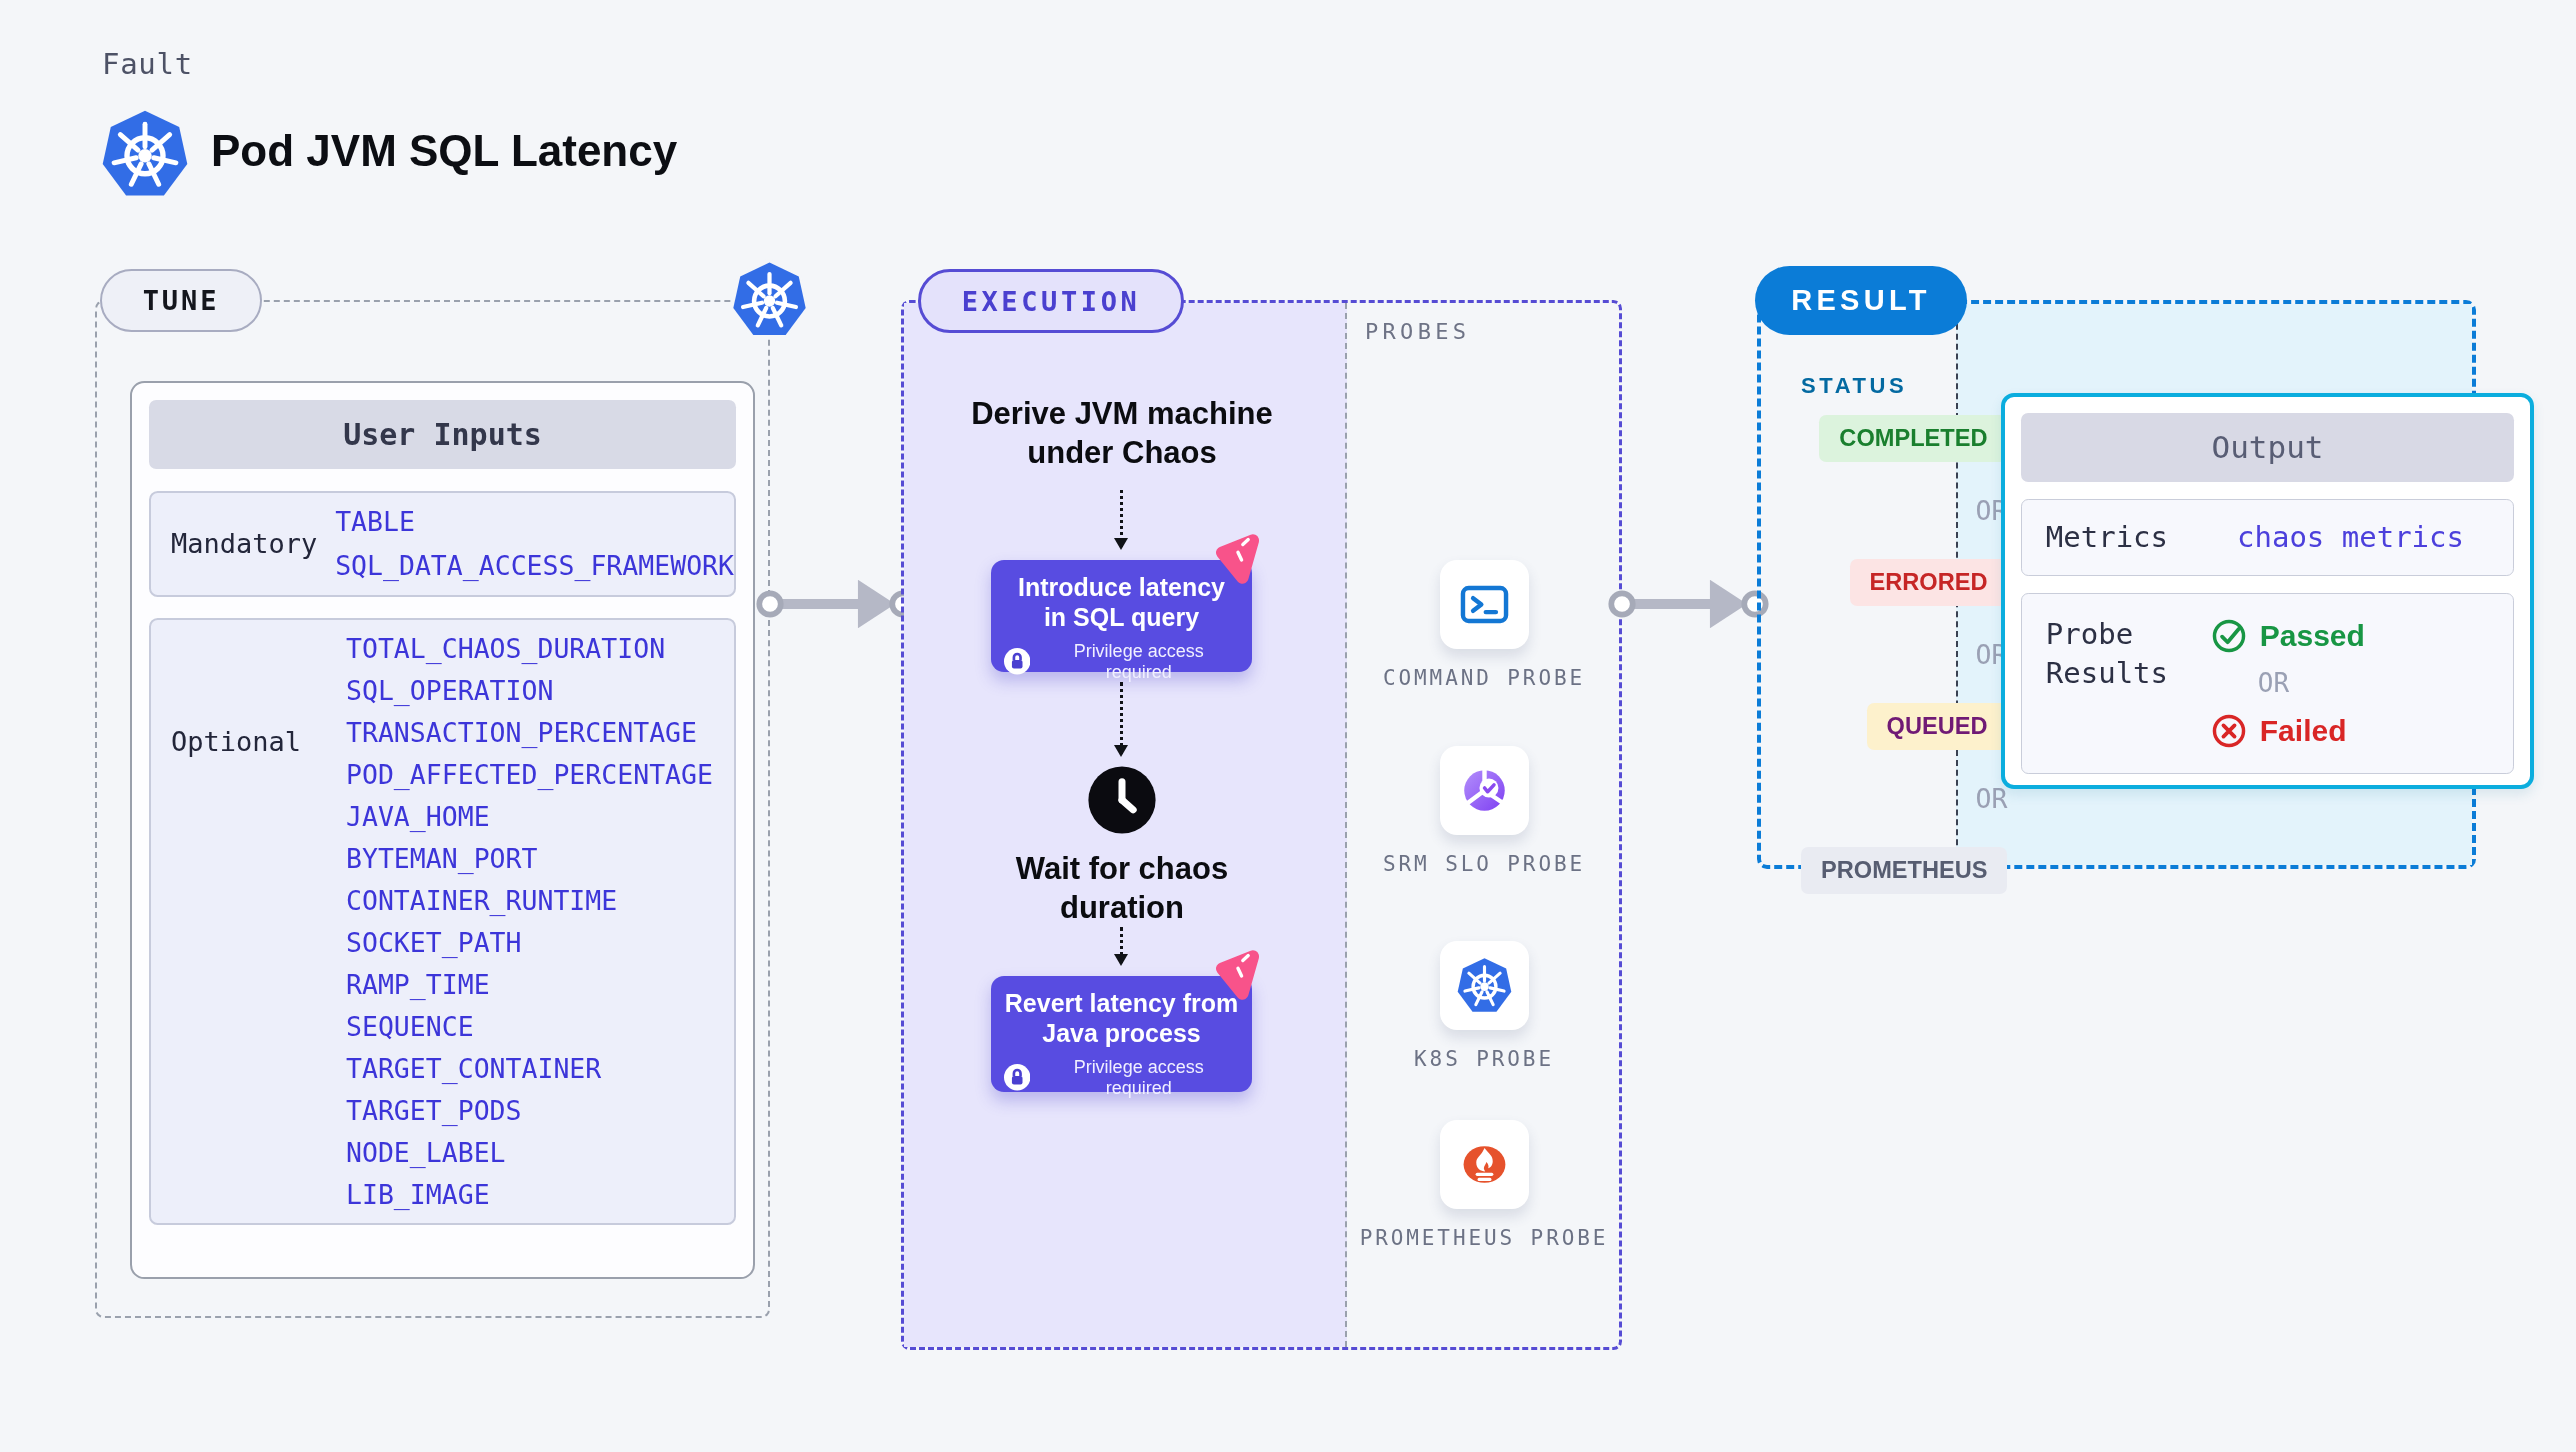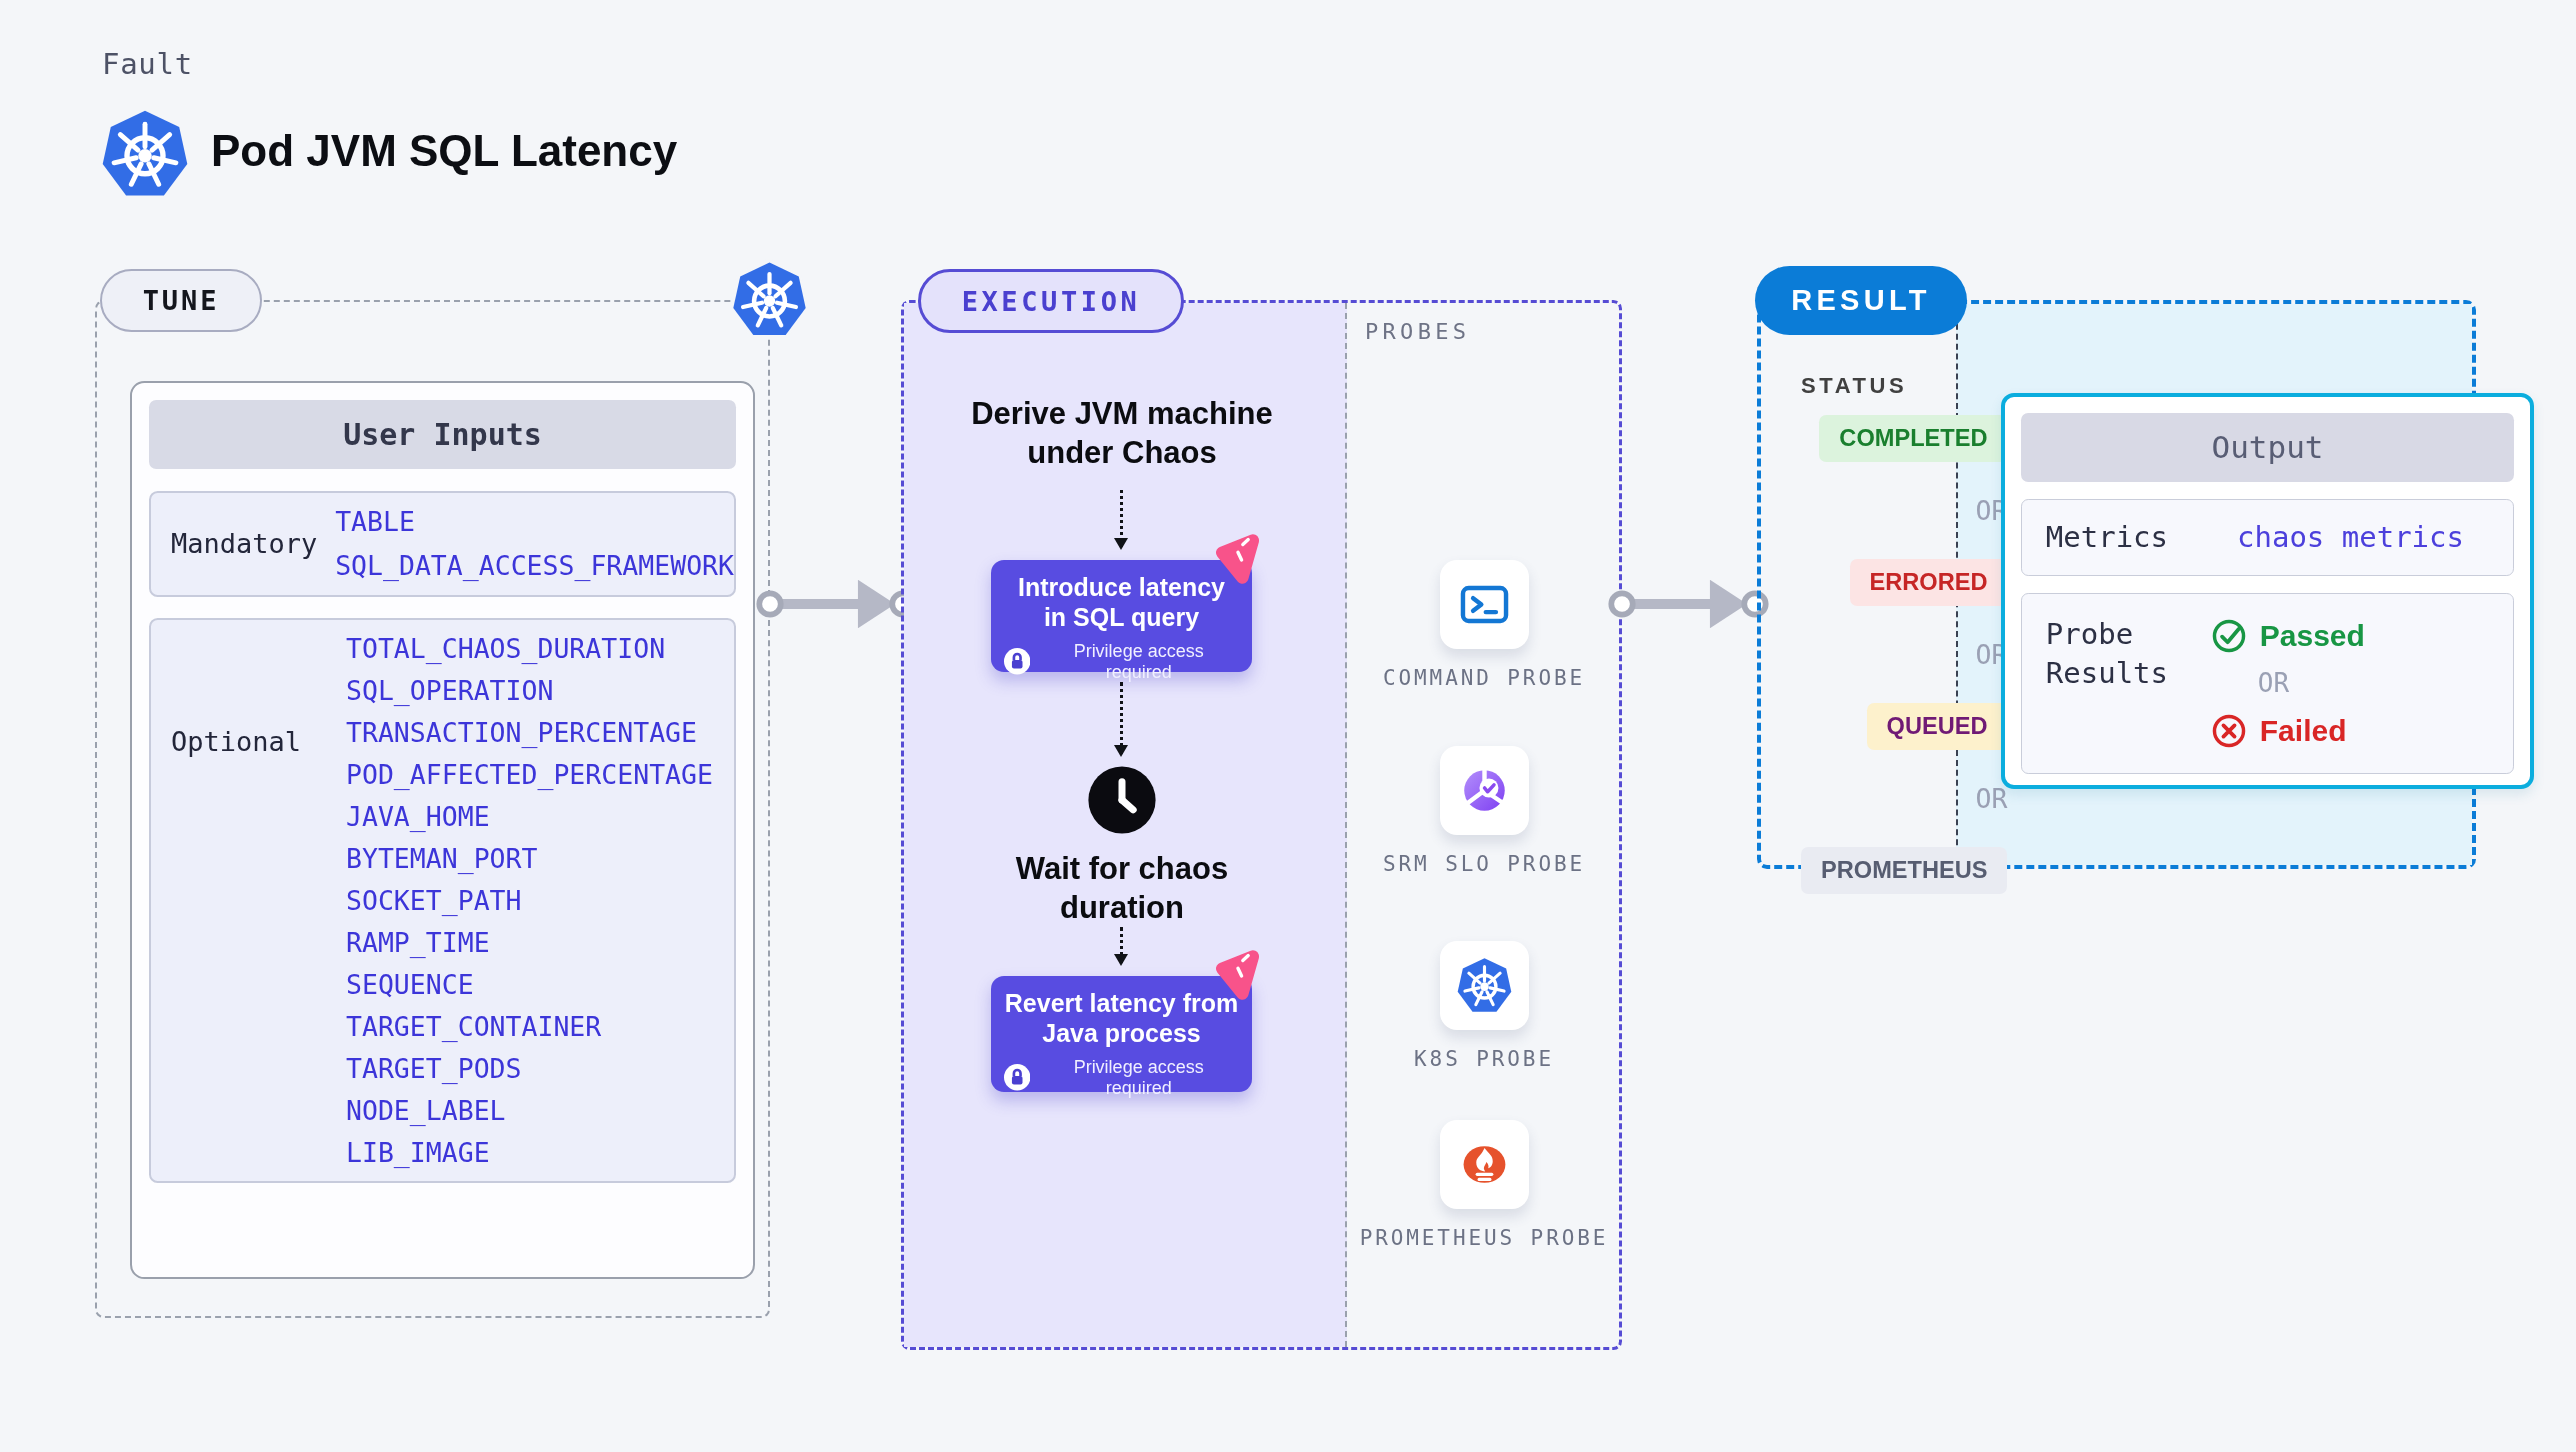--- a/index.html
+++ b/index.html
@@ -74,21 +74,21 @@
   .probes-title { left:1365px; top:319px; font-size:22px; color:#6e7386; letter-spacing:4.3px; }
   .probe-item { left:1345px; width:278px; text-align:center; }
   .probe-card { width:89px; height:89px; margin:0 auto; background:#fff; border-radius:17px;
                 box-shadow:0 7.2px 13px rgba(60,70,110,0.14); display:flex; align-items:center; justify-content:center; }
   .probe-card svg { width:57px; height:57px; }
   .probe-label { margin-top:14.3px; font-size:21px; color:#6c7285; letter-spacing:2.9px; line-height:1.45; }
   .p1 { top:402px; } .p2 { top:560px; } .p3 { top:746px; } .p4 { top:941px; } .p5 { top:1120px; }
 
   
   .status-title { left:1801px; top:373px; font-family:"Liberation Sans","DejaVu Sans",sans-serif; font-weight:bold;
-                  font-size:22px; color:#404040; letter-spacing:3.6px; }
+                  font-size:22px; color:#0369a1; letter-spacing:3.6px; }
   .status-col { left:1801px; top:415px; display:flex; flex-direction:column; align-items:flex-end; gap:33px; }
   .status-badge { padding:10px 20px; border-radius:7.2px; font-family:"Liberation Sans","DejaVu Sans",sans-serif;
                   font-weight:bold; font-size:23.6px; }
   .st-completed { color:#1a7f2e; background:#dcf3dd; }
   .st-errored   { color:#c62626; background:#fce4e4; }
   .st-queued    { color:#701a75; background:#fdf1cc; }
   .st-incompleted { color:#575d71; background:#e9ebf2; }
   .or { font-size:26.5px; color:#9aa0b4; padding-left:5.7px; }
 
   
@@ -174,20 +174,21 @@
     </div>
     <div class="param-group group-optional">
       <div class="param-label">Optional</div>
       <div class="param-list">
         <div class="param">TOTAL_CHAOS_DURATION</div>
         <div class="param">SQL_OPERATION</div>
         <div class="param">TRANSACTION_PERCENTAGE</div>
         <div class="param">POD_AFFECTED_PERCENTAGE</div>
         <div class="param">JAVA_HOME</div>
         <div class="param">BYTEMAN_PORT</div>
+        <div class="param">CONTAINER_RUNTIME</div>
         <div class="param">SOCKET_PATH</div>
         <div class="param">RAMP_TIME</div>
         <div class="param">SEQUENCE</div>
         <div class="param">TARGET_CONTAINER</div>
         <div class="param">TARGET_PODS</div>
         <div class="param">NODE_LABEL</div>
         <div class="param">LIB_IMAGE</div>
       </div>
     </div>
   </div>

